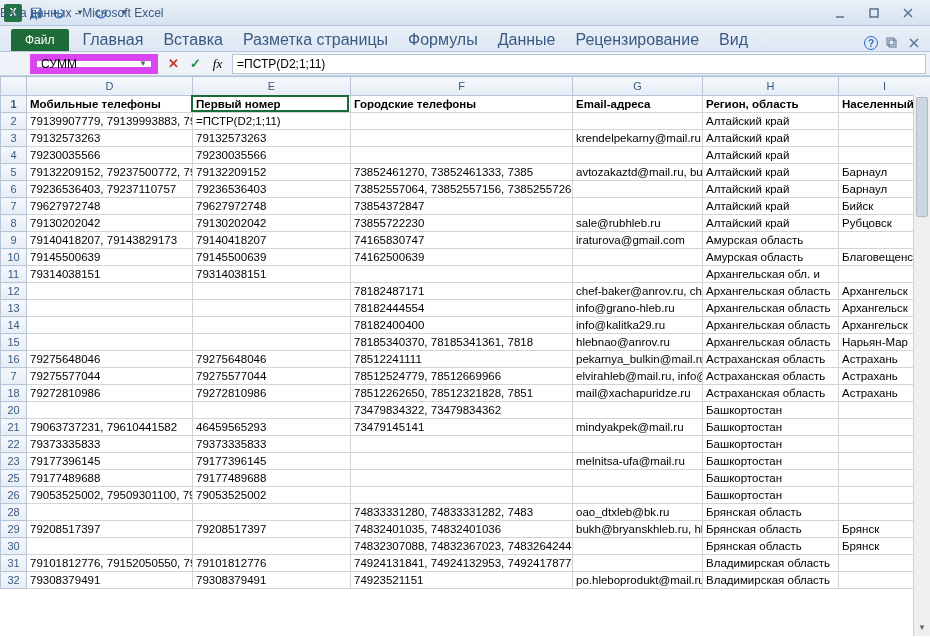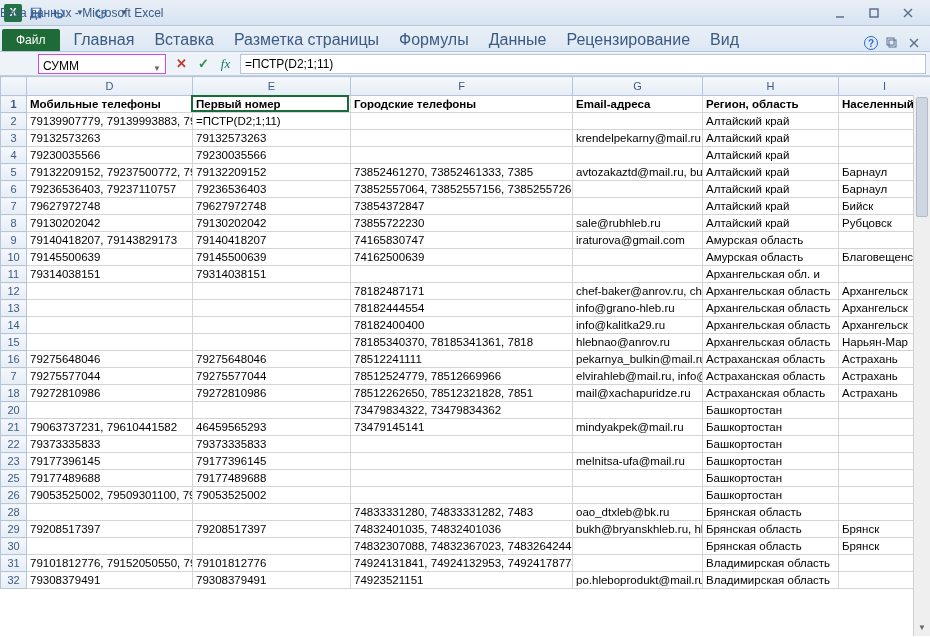--- a/index.html
+++ b/index.html
@@ -10,33 +10,33 @@
 .titlebar .qat { display: flex; align-items: center; gap: 2px; padding-left: 4px; }
 .qat-btn { width: 20px; height: 20px; display: flex; align-items: center; justify-content: center; font-size: 11px; color: #3b5a82; border-radius: 2px; }
 .qat-btn svg { width: 14px; height: 14px; }
 .excel-logo { width: 18px; height: 18px; background: #217346; color:#fff; font-size:10px; font-weight:bold; display:flex; align-items:center; justify-content:center; border-radius:2px; margin-right: 2px;}
 .titlebar .title { position:absolute; left:0; right:0; font-size: 12px; color:#3b5a82; pointer-events:none;}
 .winbtns { margin-left:auto; display:flex; gap:10px; padding-right:10px; }
 .winbtn { width:24px; height:18px; display:flex; align-items:center; justify-content:center; color:#5a718f; }
 .winbtn svg { width:12px; height:12px; stroke:#5a718f; stroke-width:1.5; fill:none; }
 
 
-.ribbon { height: 26px; background: linear-gradient(#e9eff6,#dde8f5); display:flex; align-items:flex-end; border-bottom:1px solid #b6c5d8; padding-left:0; position:relative;}
+.ribbon { height: 26px; background: linear-gradient(#e9eff6,#dde8f5); display:flex; align-items:flex-end; border-bottom:1px solid #b6c5d8; padding-left:9px; position:relative;}
 .filetab { background:#1e6b38; color:#fff; font-size:12px; padding:4px 14px; height:22px; display:flex; align-items:center; border-radius:2px 2px 0 0; margin-left:2px; margin-right:4px;}
 .rtab { font-size:16px; color:#3b5a82; padding:4px 10px; height:22px; display:flex; align-items:center; }
 .helpicn { margin-left:auto; display:flex; gap:6px; padding-right:8px; align-items:center;}
 .helpicn span { width:16px; height:16px; display:flex; align-items:center; justify-content:center; font-size:12px; color:#5a718f; }
 .helpicn .q { color:#2a6bc5; border:1px solid #2a6bc5; border-radius:50%; width:14px; height:14px; font-size:10px; font-weight:bold;}
 
 
 .fbar { height: 24px; background:#eef3f9; display:flex; align-items:center; border-bottom:1px solid #c4d0df; font-size:12px;}
-.namebox { width: 128px; border:1px solid #d946ef; background:#fff; height:20px; margin:0 4px 0 38px; display:flex; align-items:flex-end; padding:0 4px; color:#000;}
+.namebox { width: 128px; border:7px solid #d946ef; background:#fff; height:20px; margin:0 4px 0 30px; display:flex; align-items:center; padding:0 4px; color:#000;}
 .namebox .dd { margin-left:auto; font-size:8px; color:#666;}
 .fbtns { display:flex; gap:0; }
-.fbtn { width:22px; height:20px; display:flex; align-items:center; justify-content:center; font-size:13px; color:#0f766e; border-left:1px solid transparent;}
+.fbtn { width:22px; height:20px; display:flex; align-items:center; justify-content:center; font-size:13px; color:#000000; border-left:1px solid transparent;}
 .fbtn.x { color:#c0392b; font-weight:bold;}
 .fbtn.chk { color:#2a8f4a; font-weight:bold;}
 .fbtn.fx { font-style:italic; font-family: "Times New Roman", serif; font-size:13px;}
 .finput { flex:1; border:1px solid #b6c5d8; background:#fff; height:20px; margin:0 4px; padding:0 4px; display:flex; align-items:center; color:#000; font-size:12px; overflow:hidden; white-space:nowrap;}
 
 
 .gridwrap { position:relative; height: calc(637px - 26px - 26px - 24px - 1px); overflow:hidden; background:#fff;}
 table.grid { border-collapse:collapse; table-layout:fixed; width: 930px; font-size:11.5px; color:#000;}
 table.grid th, table.grid td { border:1px solid #d4d4d4; height:17px; padding:0 3px; overflow:hidden; white-space:nowrap; text-align:left; vertical-align:middle;}
 table.grid thead th { background:linear-gradient(#f5f8fc,#e6edf6); color:#3b5a82; font-weight:normal; text-align:center; font-size:11px; height:19px; border-color:#b6c5d8;}

